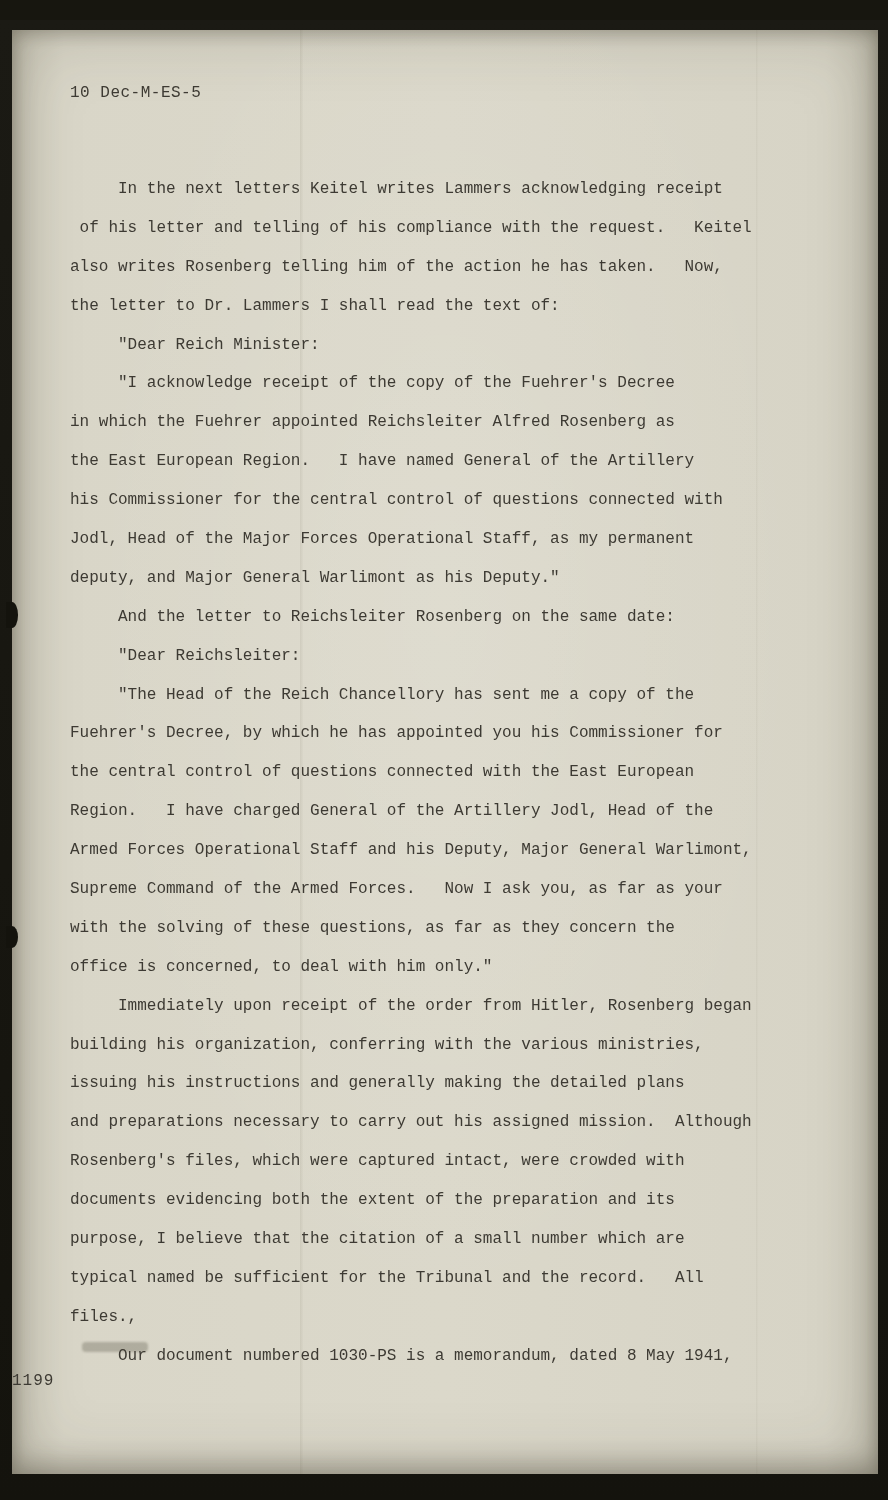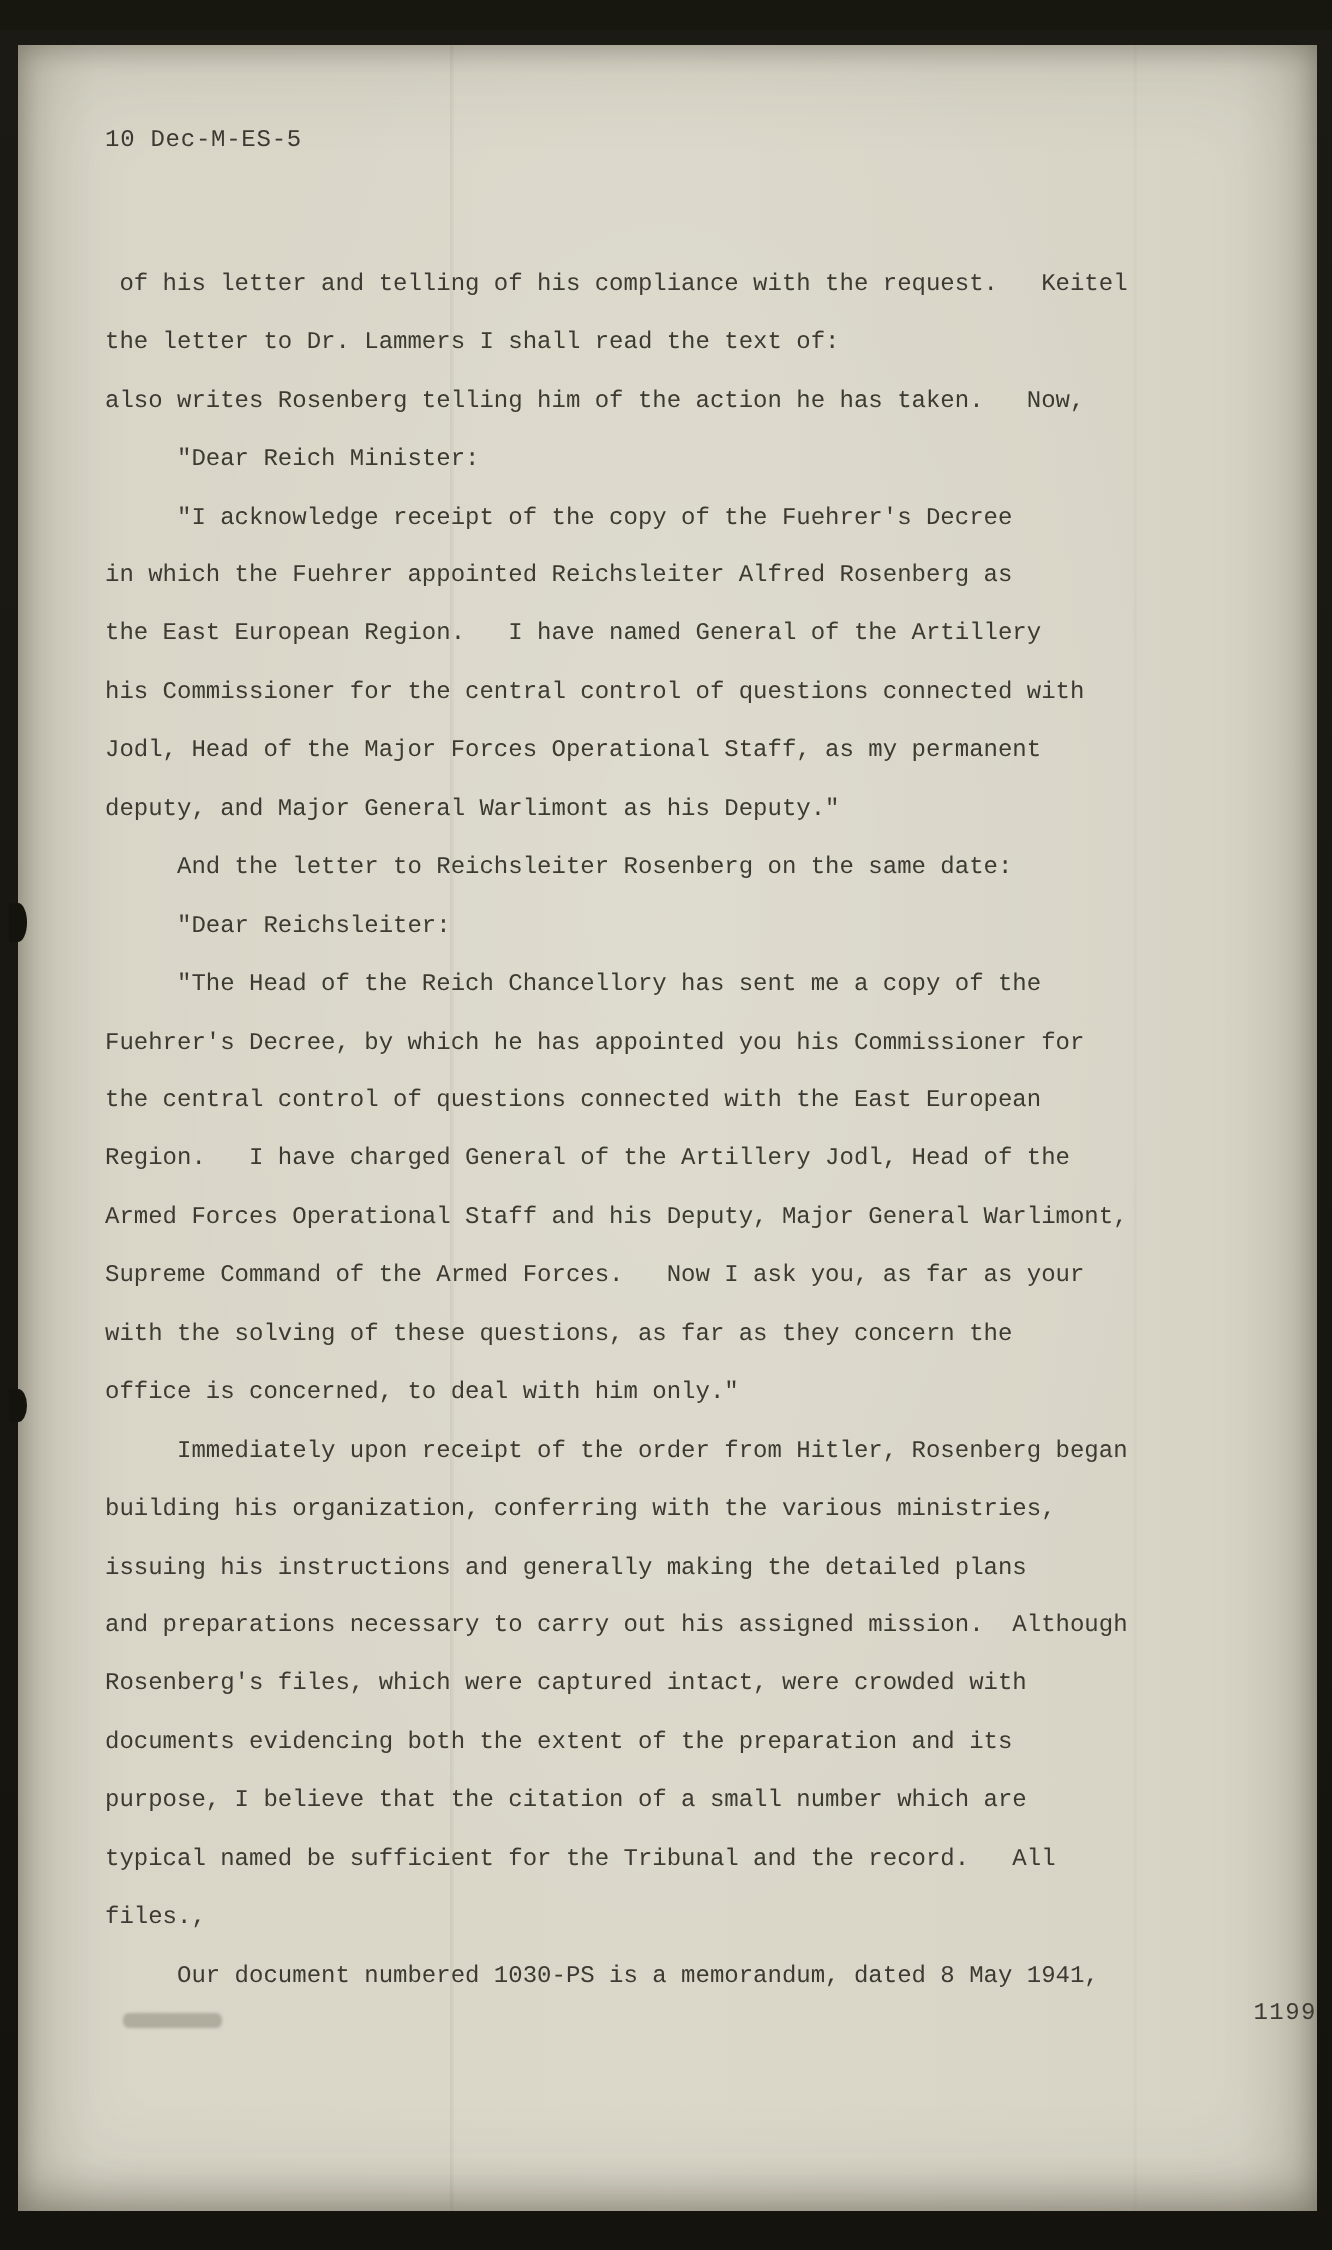--- a/index.html
+++ b/index.html
@@ -84,39 +84,40 @@
     top: 1312px;
     width: 66px;
     height: 10px;
     background: rgba(70,64,50,0.28);
     border-radius: 4px;
     filter: blur(1px);
     pointer-events: none;
   }
   .pagenum {
     margin-top: -4px;
-    text-align: right;
+    text-align: left;
     font-size: 16px;
     letter-spacing: 1px;
   }
 </style>
 </head>
 <body>
 
 <div class="scan">
   <div class="edge-notch notch-1"></div>
   <div class="edge-notch notch-2"></div>
   <div class="paper">
     <div class="fold-line"></div>
     <div class="fold-line right"></div>
     <div class="header">10 Dec-M-ES-5</div>
     <div class="body">
+        <div class="line">     In the next letters Keitel writes Lammers acknowledging receipt</div>
         <div class="line"> of his letter and telling of his compliance with the request.   Keitel</div>
+        <div class="line">also writes Rosenberg telling him of the action he has taken.   Now,</div>
         <div class="line">the letter to Dr. Lammers I shall read the text of:</div>
-        <div class="line">also writes Rosenberg telling him of the action he has taken.   Now,</div>
         <div class="line">     "Dear Reich Minister:</div>
         <div class="line">     "I acknowledge receipt of the copy of the Fuehrer's Decree</div>
         <div class="line">in which the Fuehrer appointed Reichsleiter Alfred Rosenberg as</div>
         <div class="line">the East European Region.   I have named General of the Artillery</div>
         <div class="line">his Commissioner for the central control of questions connected with</div>
         <div class="line">Jodl, Head of the Major Forces Operational Staff, as my permanent</div>
         <div class="line">deputy, and Major General Warlimont as his Deputy."</div>
         <div class="line">     And the letter to Reichsleiter Rosenberg on the same date:</div>
         <div class="line">     "Dear Reichsleiter:</div>
         <div class="line">     "The Head of the Reich Chancellory has sent me a copy of the</div>

